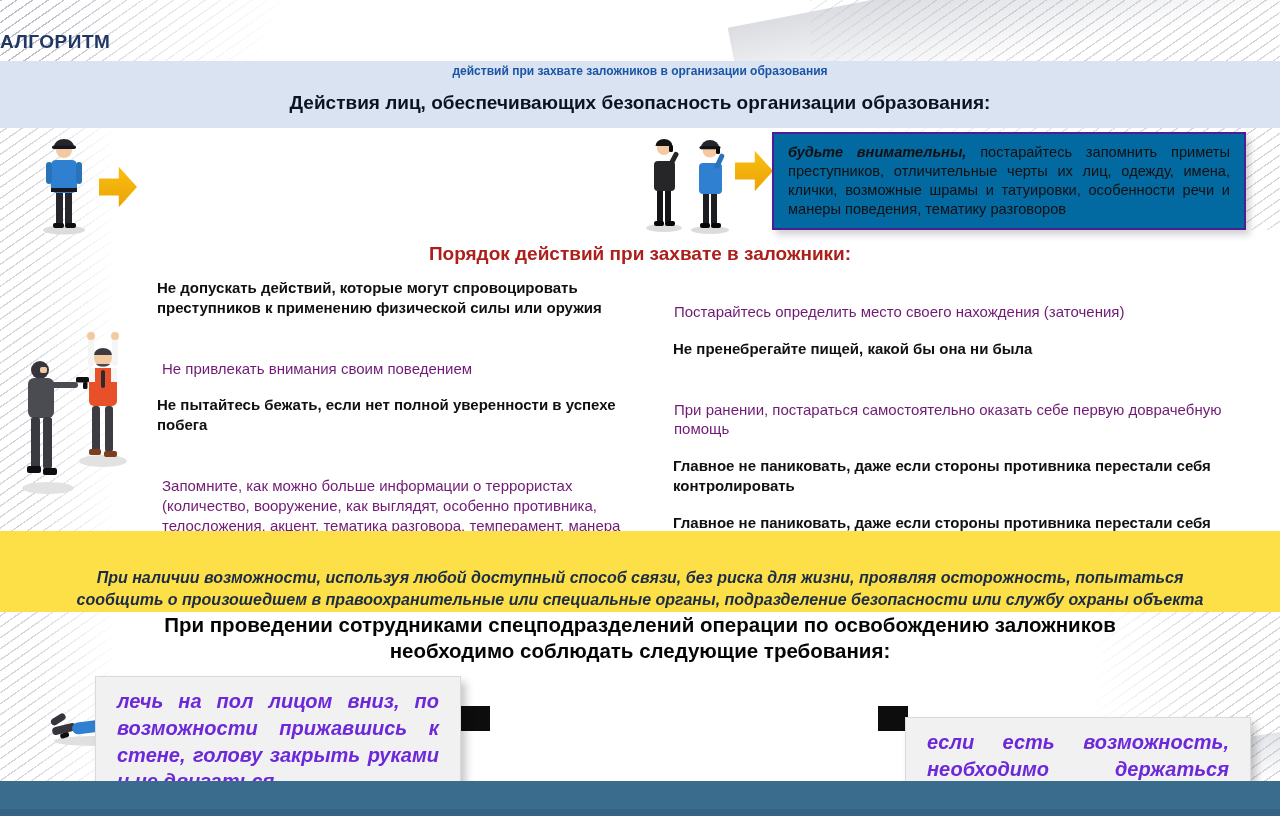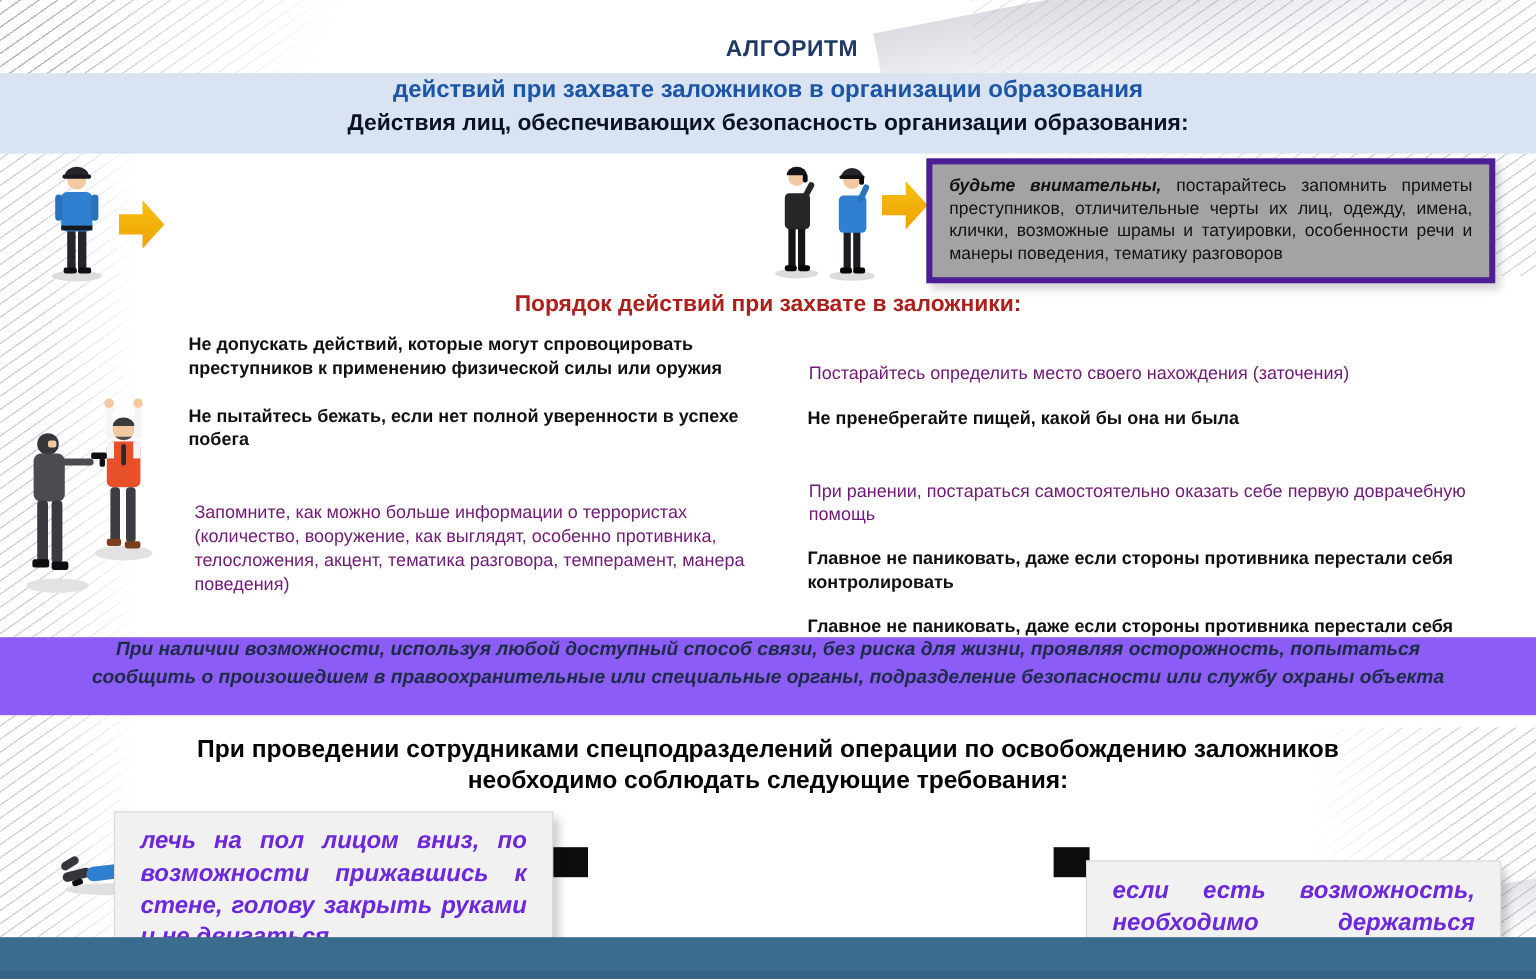--- a/index.html
+++ b/index.html
@@ -19,29 +19,29 @@
          mask-image:linear-gradient(215deg,#000 35%,transparent 80%);}
   .lines-bottomright{right:0;bottom:35px;width:190px;height:175px;
          -webkit-mask-image:linear-gradient(to left,#000 30%,transparent);
          mask-image:linear-gradient(to left,#000 30%,transparent);}
   .swoosh{position:absolute;pointer-events:none;}
   .swoosh-tr{right:-90px;top:-34px;width:640px;height:86px;transform:rotate(-11deg);
          background:linear-gradient(180deg, rgba(176,179,190,.45), rgba(176,179,190,0));}
   .swoosh-br{right:-40px;bottom:18px;width:330px;height:46px;transform:rotate(-9deg);
          background:linear-gradient(180deg, rgba(176,179,190,.35), rgba(176,179,190,0));}
   
-  .title{position:absolute;top:31px;left:0;right:0;text-align:center;
-         font-size:19px;font-weight:bold;letter-spacing:.5px;color:#203864;padding-left:40px;}
+  .title{position:absolute;top:31px;left:0;right:0;text-align:left;
+         font-size:19px;font-weight:bold;letter-spacing:.5px;color:#203864;}
   .band-top{position:absolute;top:61px;height:67px;left:0;right:0;background:#d9e3f1;}
   .subtitle{position:absolute;top:64px;left:0;right:0;text-align:center;
-         font-size:20px;font-weight:bold;color:#1b55a5;}
+         font-size:12px;font-weight:bold;color:#1b55a5;}
   .sec-heading{position:absolute;top:92px;left:0;right:0;text-align:center;
          font-size:19px;font-weight:bold;color:#0b1322;}
   
-  .gbox{background:#a3a3a3;border:5px solid #4c1d95;box-shadow:4px 5px 7px rgba(0,0,0,.18);}
+  .gbox{background:#0369a1;border:2px solid #4c1d95;box-shadow:4px 5px 7px rgba(0,0,0,.18);}
   .arrow{width:38px;height:42px;
          background:linear-gradient(180deg,#f9c013,#eca204);
          clip-path:polygon(0 30%,52% 30%,52% 2%,100% 50%,52% 98%,52% 70%,0 70%);}
   .box-left{position:absolute;left:137px;top:164px;width:494px;height:47px;
          display:flex;align-items:center;padding:0 17px;box-sizing:border-box;font-size:15.5px;}
   .box-right{position:absolute;left:772px;top:132px;width:474px;box-sizing:border-box;
          padding:9px 14px;font-size:14.6px;line-height:1.3;text-align:justify;}
   .bi{font-weight:bold;font-style:italic;}
   .arrow-1{position:absolute;left:99px;top:166px;}
   .arrow-2{position:absolute;left:735px;top:150px;}
@@ -52,22 +52,22 @@
   .col-l{left:133px;width:500px;}
   .col-r{left:645px;width:602px;}
   .li{display:flex;align-items:center;margin-bottom:3px;}
   .seg{flex:0 0 15px;width:15px;
        background:linear-gradient(180deg,#22345a 0%,#51688c 55%,#8b9cb6 100%);
        clip-path:polygon(0 0,50% 7px,100% 0,100% calc(100% - 7px),50% 100%,0 calc(100% - 7px));}
   .li-text{padding:7px 0 7px 9px;font-size:15px;line-height:1.32;}
   .li-text.b{font-weight:bold;color:#101010;}
   .li-text.r{padding-left:14px;color:#701a75;margin-top:24px;}
   
-  .band-mid{position:absolute;top:531px;height:65px;left:0;right:0;background:#8b5cf6;
-         display:flex;align-items:flex-start;justify-content:center;}
+  .band-mid{position:absolute;top:531px;height:81px;left:0;right:0;background:#fde047;
+         display:flex;align-items:flex-end;justify-content:center;}
   .notice{width:1160px;text-align:center;font-size:16px;font-style:italic;font-weight:600;
          color:#1c2b46;line-height:1.42;}
   
   .ops-heading{position:absolute;top:612px;left:0;right:0;text-align:center;
          font-size:20.5px;font-weight:bold;color:#050505;line-height:1.28;}
   .bbox{position:absolute;box-sizing:border-box;background:#f1f1f1;border:1px solid #dadada;
          box-shadow:5px 6px 8px rgba(0,0,0,.22);
          font-size:20px;font-weight:bold;font-style:italic;line-height:1.34;
          text-align:justify;padding:11px 21px;color:#6d28d9;}
   .bbox-1{left:95px;top:676px;width:366px;}
@@ -189,20 +189,21 @@
     </svg>
   </div>
 
   <div class="col col-l">
     <div class="li">
       <div class="seg"></div>
       <div class="li-text b">Не допускать действий, которые могут спровоцировать преступников к применению физической силы или оружия</div>
     </div>
     <div class="li">
       <div class="seg"></div>
+      <div class="li-text r">Не привлекать внимания своим поведением</div>
     </div>
     <div class="li">
       <div class="seg"></div>
       <div class="li-text b">Не пытайтесь бежать, если нет полной уверенности в успехе побега</div>
     </div>
     <div class="li">
       <div class="seg"></div>
       <div class="li-text r">Запомните, как можно больше информации о террористах (количество, вооружение, как выглядят, особенно противника, телосложения, акцент, тематика разговора, темперамент, манера поведения)</div>
     </div>
   </div>

